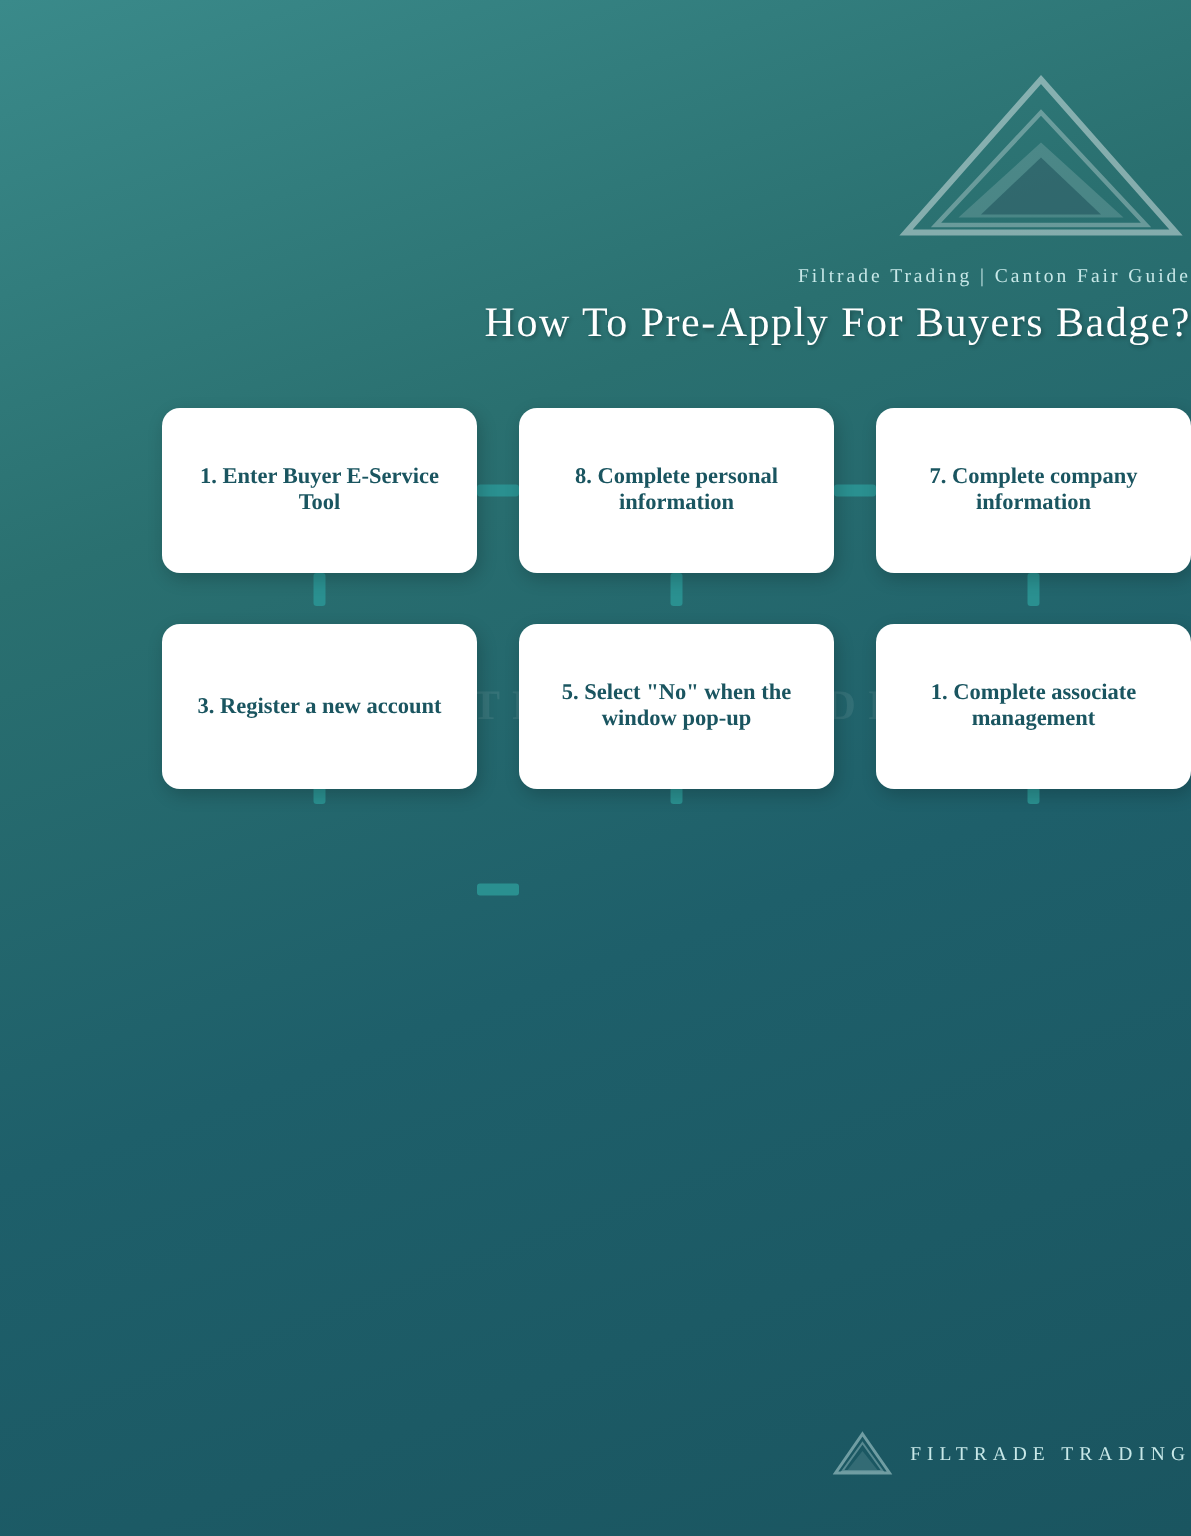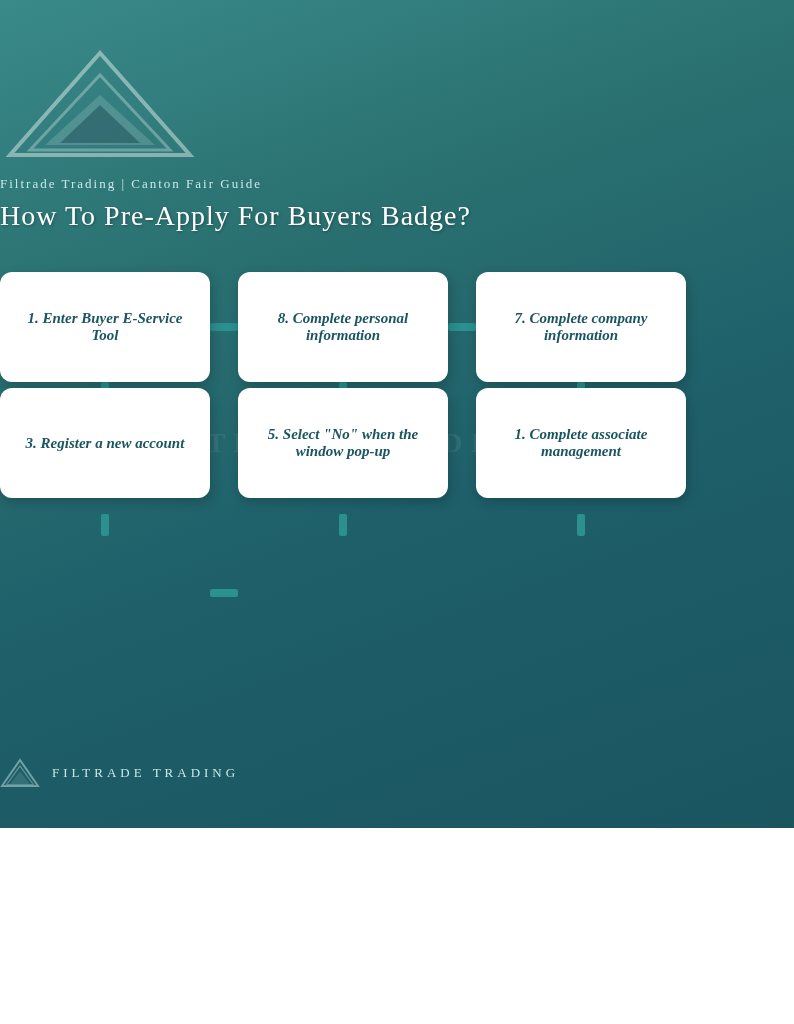--- a/index.html
+++ b/index.html
@@ -6,26 +6,26 @@
 
     body {
       width: 794px;
       height: 1024px;
       overflow: hidden;
       font-family: Georgia, 'Times New Roman', serif;
     }
 
     .bg {
       width: 794px;
-      height: 828px;
+      height: 1024px;
       background: linear-gradient(160deg, #3a8a8a 0%, #2a7070 30%, #1e5f6a 60%, #1a5560 100%);
       position: relative;
       display: flex;
       flex-direction: column;
-      align-items: flex-start;
+      align-items: flex-end;
     }
 
     
     .logo-area {
       margin-top: 40px;
       width: 200px;
       height: 130px;
       position: relative;
       display: flex;
       align-items: center;
@@ -115,24 +115,23 @@
     
     .steps-wrapper {
       position: relative;
       margin-top: 40px;
     }
 
     .grid {
       display: grid;
       grid-template-columns: 210px 210px 210px;
       grid-template-rows: repeat(3, 110px);
-      gap: 6px 28px;
+      gap: 34px 28px;
       position: relative;
       z-index: 2;
-      font-style: italic;
     }
 
     
     .h-connector {
       position: absolute;
       height: 8px;
       background: #2a9090;
       z-index: 1;
       border-radius: 2px;
     }

